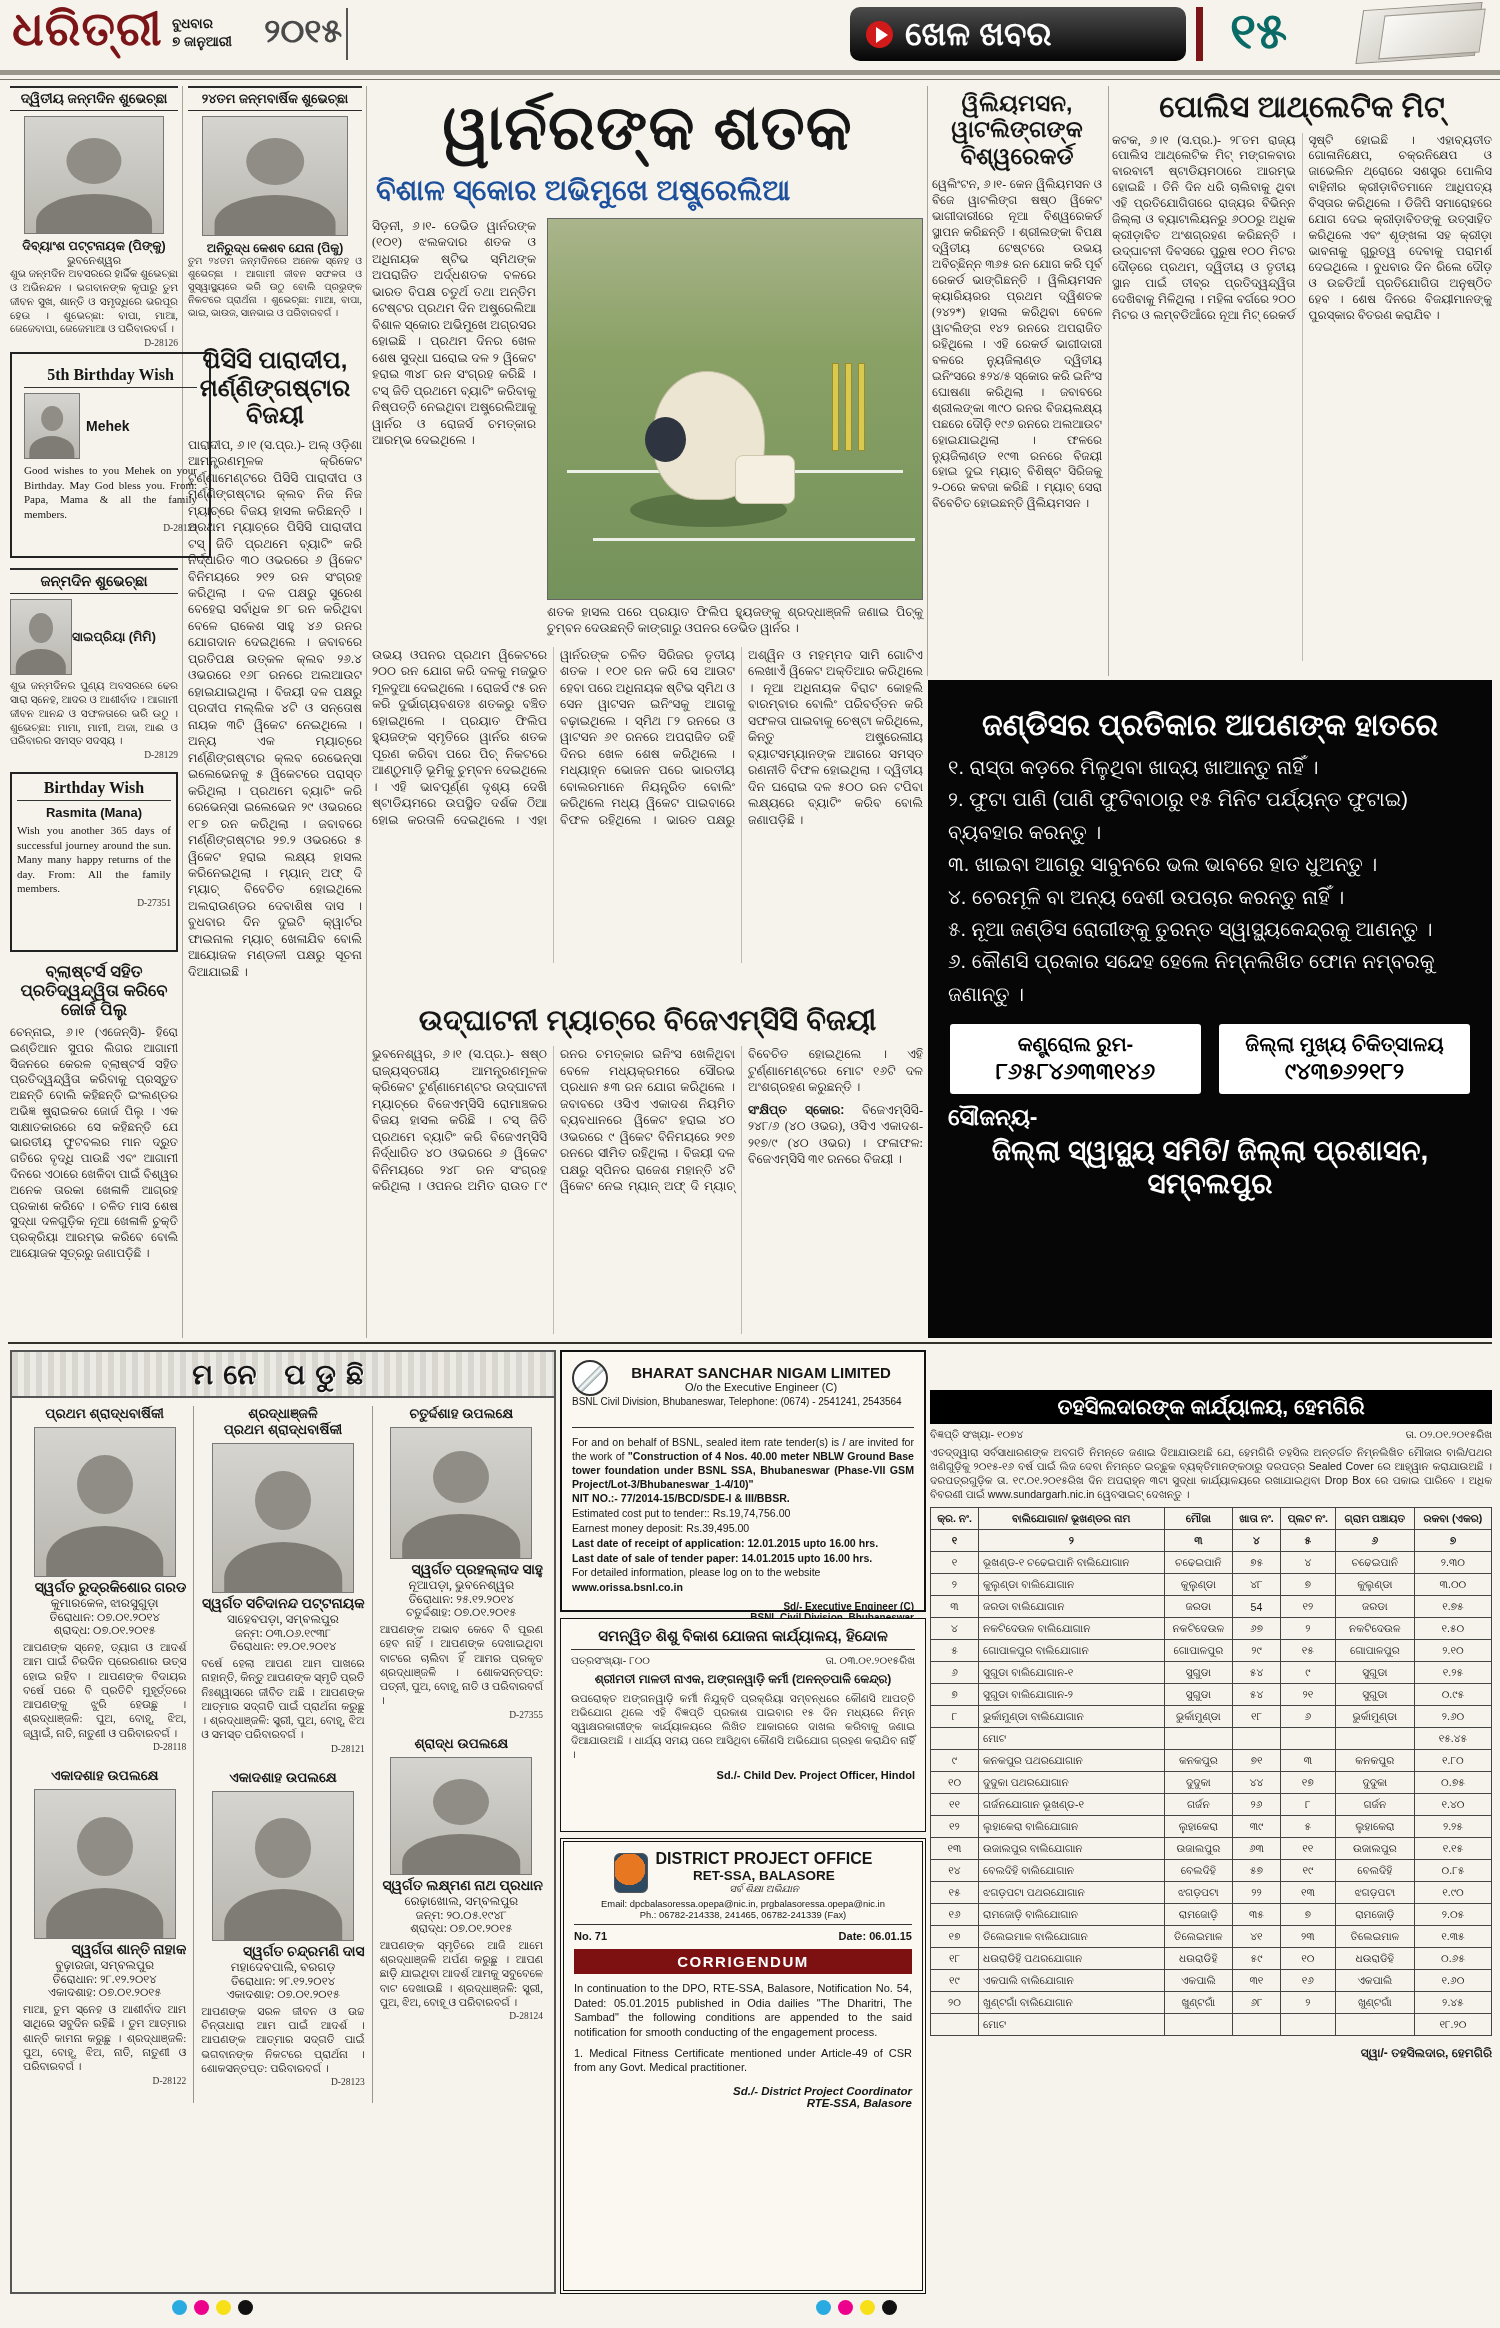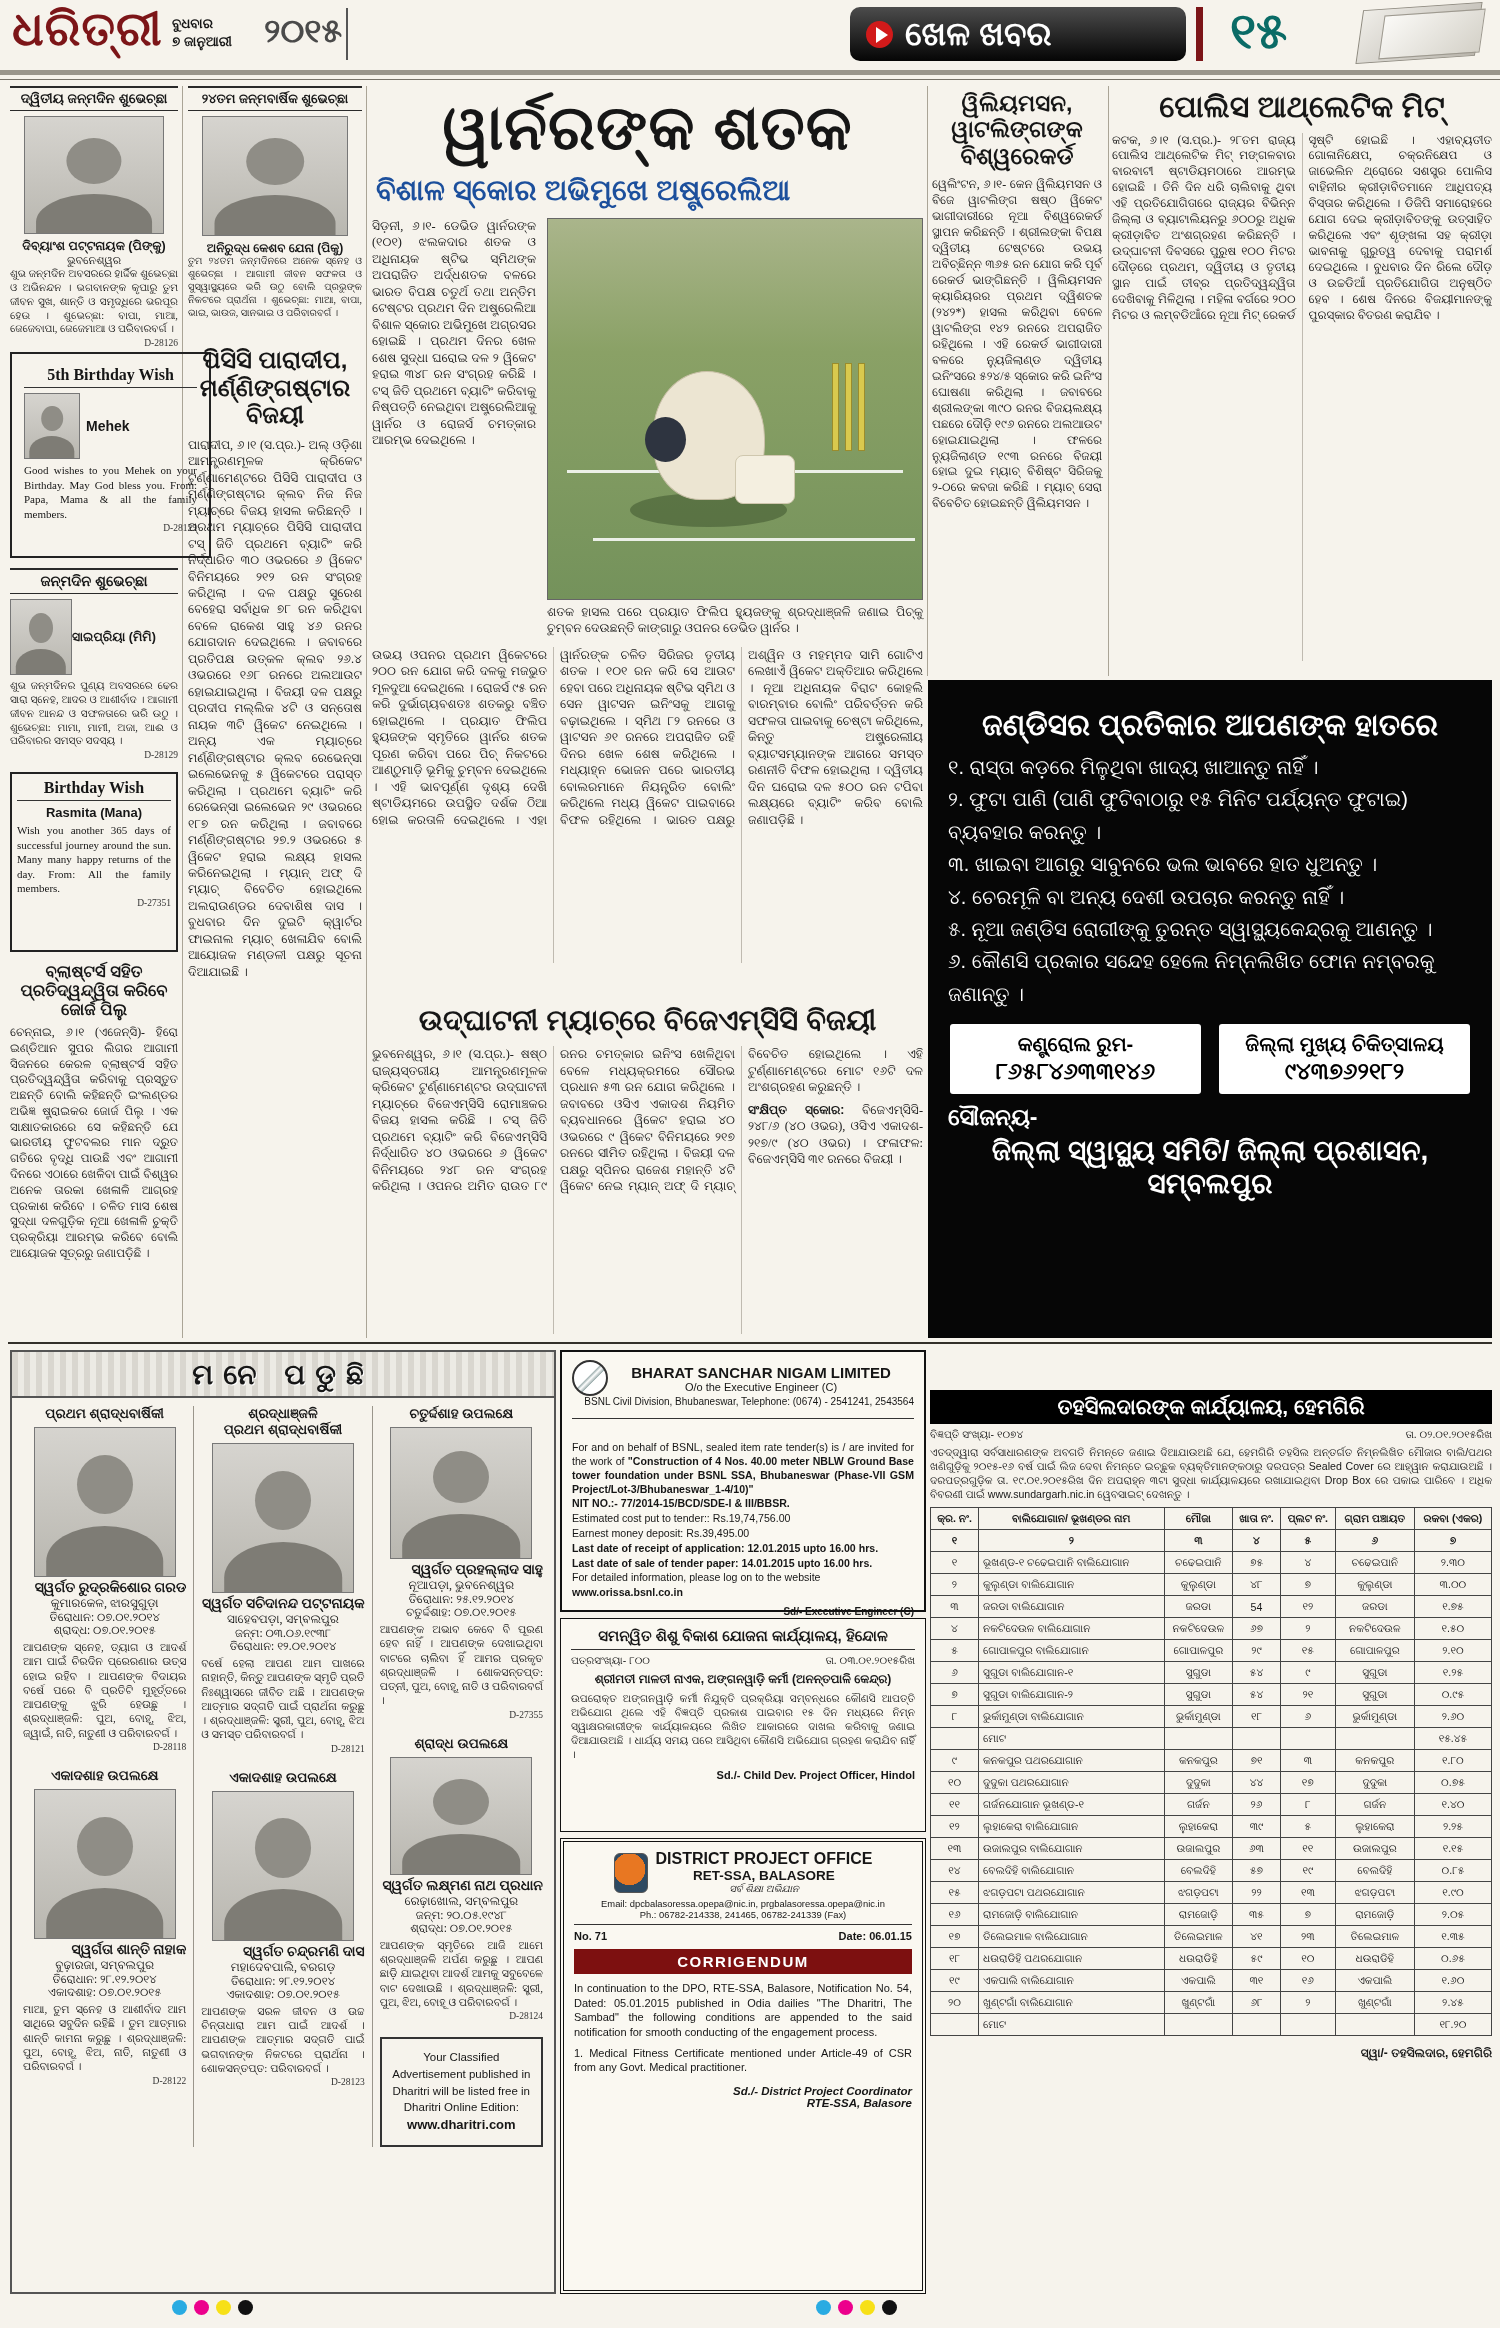--- a/index.html
+++ b/index.html
@@ -57,21 +57,21 @@
   .occ{font-weight:bold;font-size:13.5px;text-align:center;font-family:"Liberation Sans",sans-serif}
   .obit-photo{width:142px;height:150px;margin:5px auto 3px}
   .oname{font-weight:bold;font-size:14px;text-align:right}
   .oplace{font-size:12px;text-align:center}
   .oline{font-size:11.5px;text-align:center}
   .obody{font-size:11px;text-align:justify;line-height:1.3;margin-top:3px}
   .classified-box{border:2px solid #333;padding:10px 8px;text-align:center;font-size:11.5px;line-height:1.45;margin-top:6px;font-family:"Liberation Sans",sans-serif}
   .notice{background:#faf8f1;border:2px solid #111;padding:8px 10px;font-family:"Liberation Sans",sans-serif}
   .notice .nt-org{font-size:15px;font-weight:bold;text-align:center}
   .notice .nt-sub{font-size:11px;text-align:center}
-  .notice .nt-sub2{font-size:10px;text-align:right;border-bottom:1px solid #333;padding-bottom:11px;margin-bottom:21px}
+  .notice .nt-sub2{font-size:10px;text-align:left;border-bottom:1px solid #333;padding-bottom:20px;margin-bottom:7px}
   .nt-body{font-size:10.6px;line-height:1.33;text-align:justify}
   .nt-line{font-size:10.6px;line-height:1.4}
   .bsnl-logo{width:36px;height:36px;border:2px solid #333;border-radius:50%;position:relative;flex:0 0 auto;background:linear-gradient(135deg,#fff 45%,#9aa 46%,#fff 52%,#9aa 60%,#fff 61%)}
   .corr{background:#7d1010;color:#fff;font-weight:bold;text-align:center;padding:4px;margin:7px 0;font-size:15px;letter-spacing:1.5px}
   .ssa-logo{width:34px;height:40px;border-radius:6px;background:radial-gradient(circle at 45% 40%,#e87722 0 55%,#2e4a62 56%);flex:0 0 auto;border:1px solid #555}
   .tahsil-banner{background:#000;color:#fff;font-weight:bold;font-size:21px;text-align:center;padding:5px 0;font-family:"Liberation Sans",sans-serif}
   table.quarry{width:100%;border-collapse:collapse;margin-top:6px}
   table.quarry th,table.quarry td{border:1px solid #444;font-size:10.6px;padding:4px 2px;text-align:center;font-family:"Liberation Sans",sans-serif}
   table.quarry th{font-weight:bold}
   table.quarry td:nth-child(2){text-align:left;padding-left:4px}
@@ -305,25 +305,20 @@
         <div class="card">
           <div class="occ">ଶ୍ରାଦ୍ଧ ଉପଲକ୍ଷେ</div>
           <div class="photo obit-photo" style="height:118px"></div>
           <div class="oname">ସ୍ୱର୍ଗତ ଲକ୍ଷ୍ମଣ ନାଥ ପ୍ରଧାନ</div>
           <div class="oplace">ରେଢ଼ାଖୋଲ, ସମ୍ବଲପୁର</div>
           <div class="oline">ଜନ୍ମ: ୨୦.୦୫.୧୯୪୮</div>
           <div class="oline">ଶ୍ରାଦ୍ଧ: ୦୭.୦୧.୨୦୧୫</div>
           <div class="obody">ଆପଣଙ୍କ ସ୍ମୃତିରେ ଆଜି ଆମେ ଶ୍ରଦ୍ଧାଞ୍ଜଳି ଅର୍ପଣ କରୁଛୁ । ଆପଣ ଛାଡ଼ି ଯାଇଥିବା ଆଦର୍ଶ ଆମକୁ ସବୁବେଳେ ବାଟ ଦେଖାଉଛି । ଶ୍ରଦ୍ଧାଞ୍ଜଳି: ସ୍ତ୍ରୀ, ପୁଅ, ଝିଅ, ବୋହୂ ଓ ପରିବାରବର୍ଗ ।</div>
           <div class="adcode">D-28124</div>
         </div>
-        <div class="classified-box">
-          <div>Your Classified Advertisement published in Dharitri will be listed free in</div>
-          <div>Dharitri Online Edition:</div>
-          <div class="b" style="font-size:13px">www.dharitri.com</div>
-        </div>
       </div>
 
     </div>
   </section>
 
   <section class="abs notice" style="left:560px;top:1350px;width:366px;height:262px">
     <div style="display:flex;align-items:center">
       <span class="bsnl-logo"></span>
       <div style="flex:1">
         <div class="nt-org">BHARAT SANCHAR NIGAM LIMITED</div>

